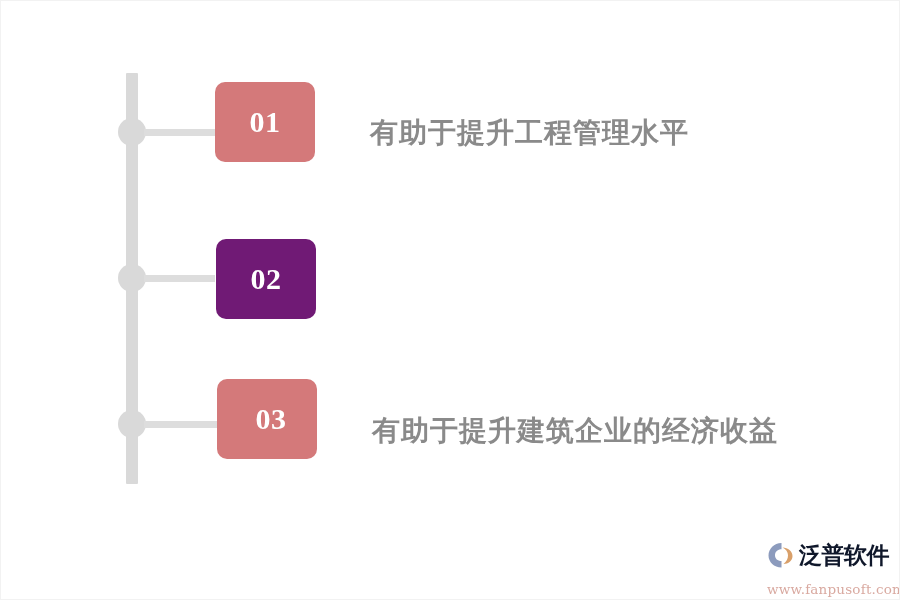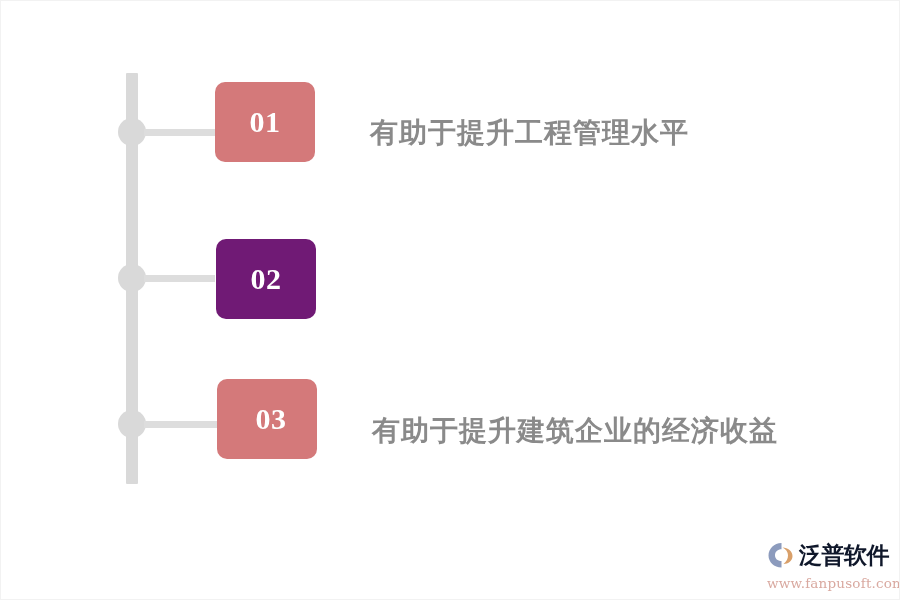--- a/index.html
+++ b/index.html
@@ -124,21 +124,21 @@
     color: #0f172a;
     font-family: "DejaVu Sans", "Liberation Sans", sans-serif;
     letter-spacing: -0.5px;
     line-height: 1;
   }
   .wm-url {
     font-size: 13.5px;
     color: #d9a9a0;
     font-family: "DejaVu Serif", "Liberation Serif", serif;
     letter-spacing: 0.2px;
-    margin-top: 4px;
+    margin-top: 10px;
     text-align: center;
   }
 </style>
 </head>
 <body>
 
 <div id="canvas">
 
   <div class="timeline-axis"></div>
 

